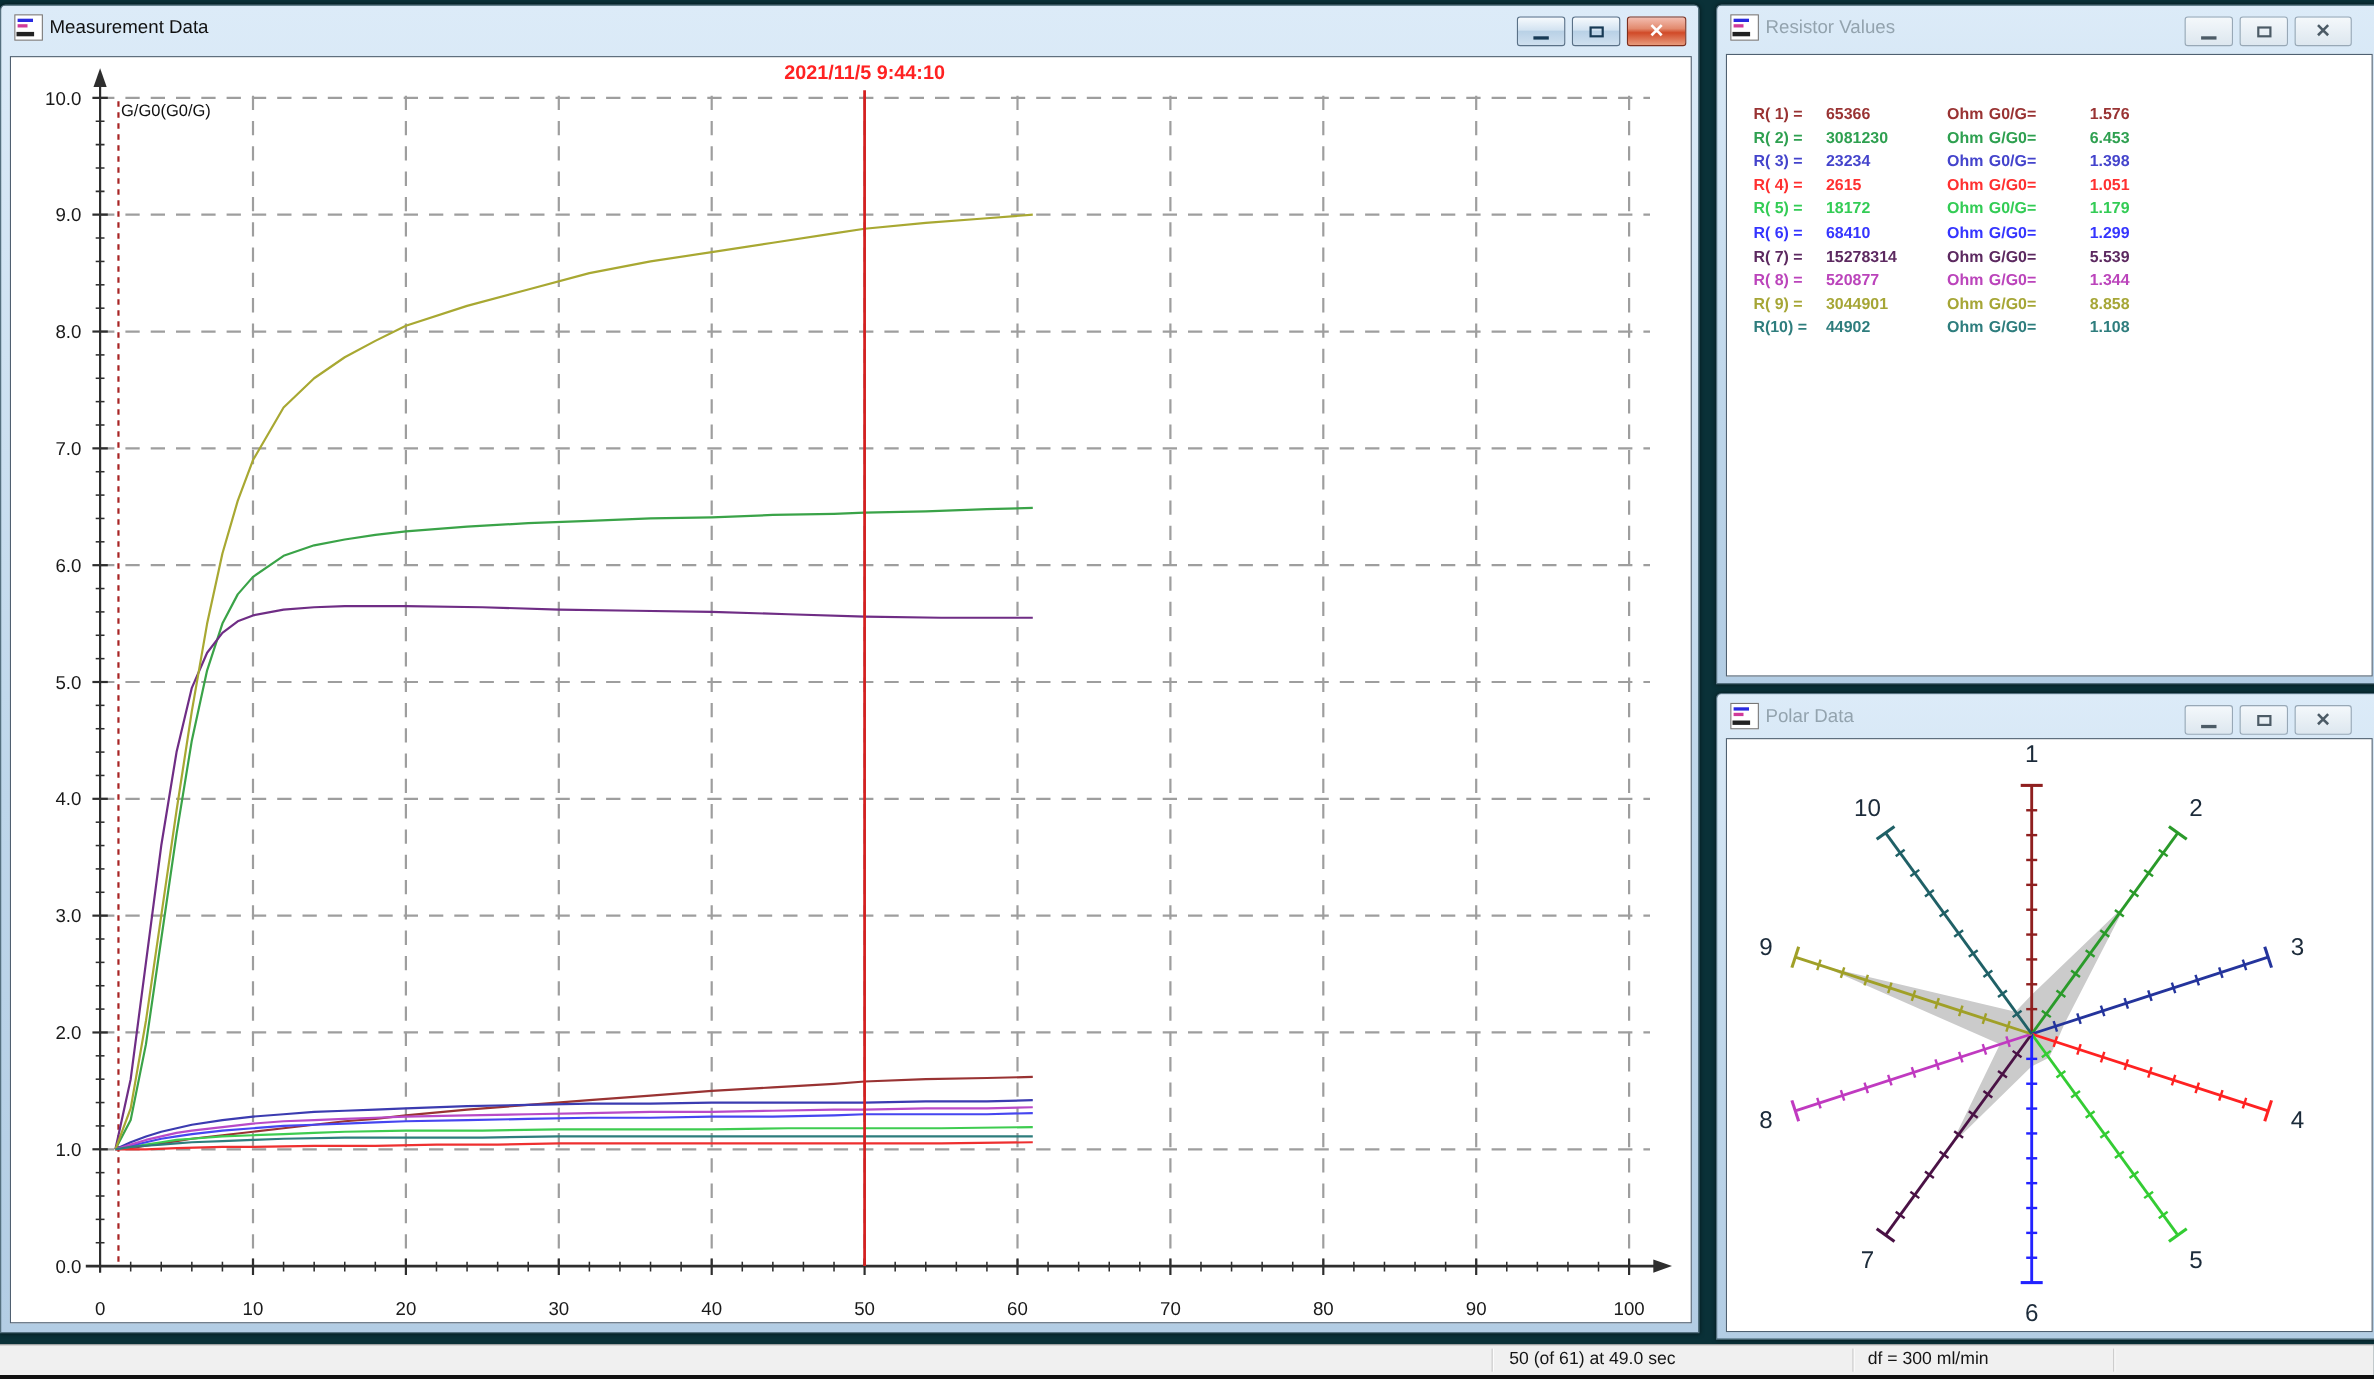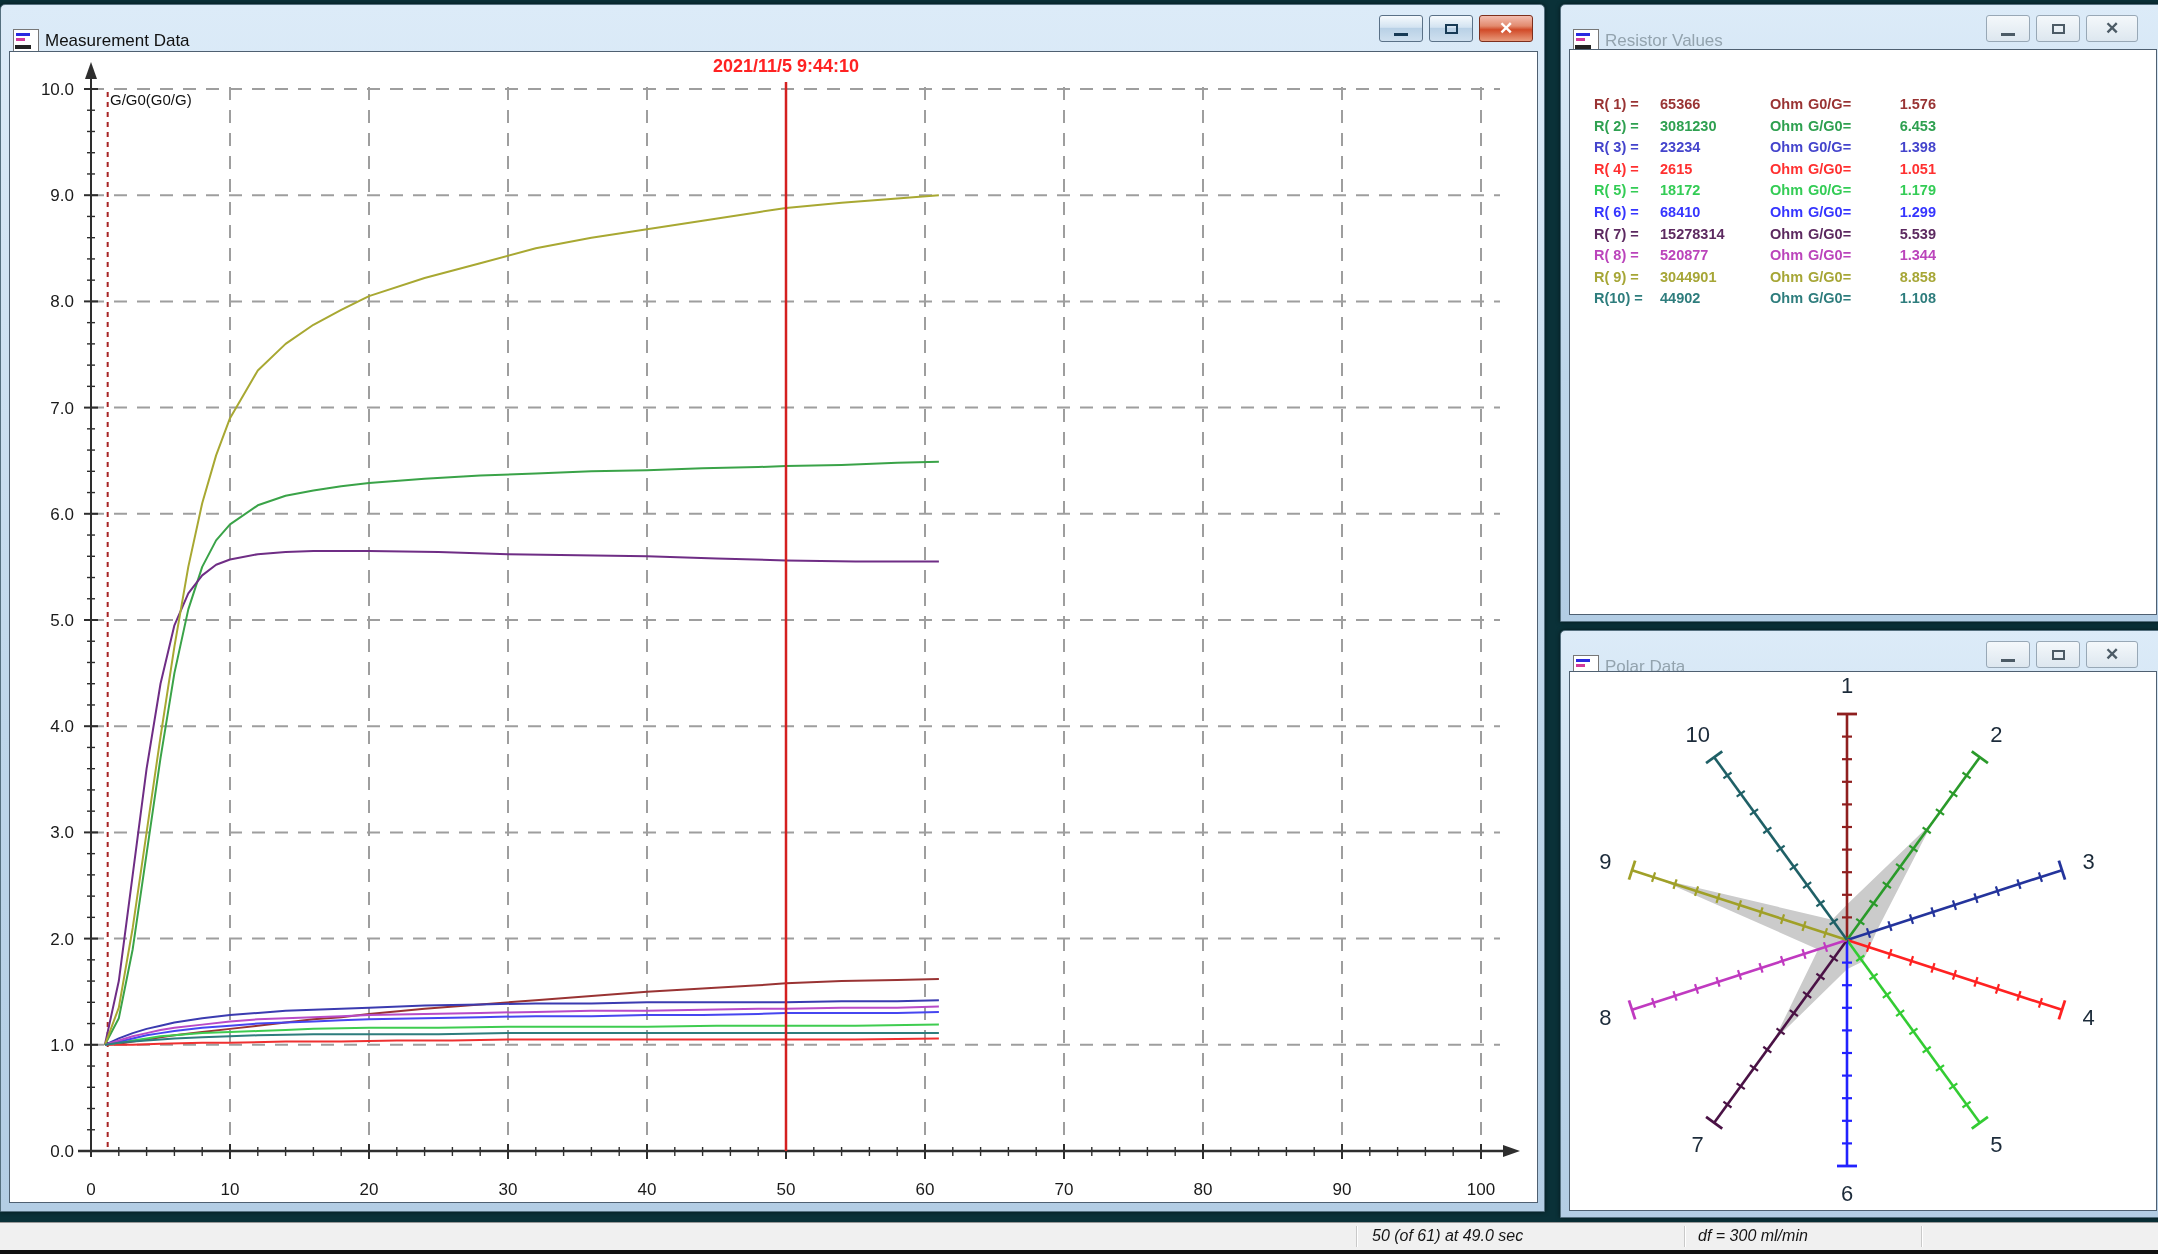--- a/index.html
+++ b/index.html
@@ -1,20 +1,20 @@
 <!DOCTYPE html>
 <html><head>
 <meta charset="utf-8">
 <style>
   * { margin:0; padding:0; box-sizing:border-box; }
   html,body { width:2158px; height:1254px; overflow:hidden; background:#0a3138;
               font-family:"Liberation Sans", sans-serif; }
   .win { position:absolute; border:1px solid #55707f; border-radius:5px 5px 0 0;
          background:linear-gradient(#dcebf8,#bed6ea 60%,#b3cde4); box-shadow:0 0 4px rgba(0,0,0,.5); }
-  .titlebar { position:absolute; left:0; top:16px; right:0; height:40px; display:flex; align-items:center; }
+  .titlebar { position:absolute; left:0; top:0; right:0; height:40px; display:flex; align-items:center; }
   .title-text { font-size:17px; color:#111; margin-left:6px; }
   .inactive .title-text { color:#93a3ae; }
   .app-icon { width:26px; height:24px; margin-left:12px; background:#fff; border:1px solid #777;
               position:relative; flex:none; }
   .app-icon .trace1 { position:absolute; left:2px; top:3px; width:14px; height:3px; background:#2a2ae0; }
   .app-icon .trace2 { position:absolute; left:2px; top:8px; width:9px; height:3px; background:#d03a9a; }
   .app-icon .base { position:absolute; left:1px; bottom:3px; width:16px; height:4px; background:#222; }
   .winbtns { position:absolute; top:10px; display:flex; gap:6px; }
   .wbtn { height:27px; border-radius:3px; display:flex; align-items:center; justify-content:center;
           border:1px solid #5a7187; background:linear-gradient(#f6fafd,#d3e3f1 45%,#b9d1e6 50%,#cfe0ef);
@@ -33,21 +33,21 @@
   #resistor-rows { padding-top:44px; padding-left:24px; font-weight:bold; font-size:14.5px;
                    line-height:21.6px; white-space:pre; }
   .r-row { display:flex; }
   .r-label { width:66px; }
   .r-value { width:104px; }
   .r-unit  { width:44px; padding-left:6px; }
   .r-ratio-label { width:62px; }
   .r-ratio { width:66px; text-align:right; }
   
   #statusbar { position:absolute; left:0; top:1222px; width:2158px; height:28px; background:#f0f0f0;
-               border-top:1px solid #9a9a9a; font-size:16px; color:#151515;font-style:italic; }
+               border-top:1px solid #9a9a9a; font-size:16px; color:#151515; }
   #statusbar .sep { position:absolute; top:3px; bottom:3px; width:1px; background:#c9c9c9;
                     box-shadow:1px 0 0 #fff; }
   #statusbar .stext { position:absolute; top:4px; }
   #bottom-strip { position:absolute; left:0; top:1250px; width:2158px; height:4px; background:#101010; }
 </style>
 </head>
 <body>
 
 <div class="win" style="left:0; top:4px; width:1545px; height:1208px;">
   <div class="titlebar">

